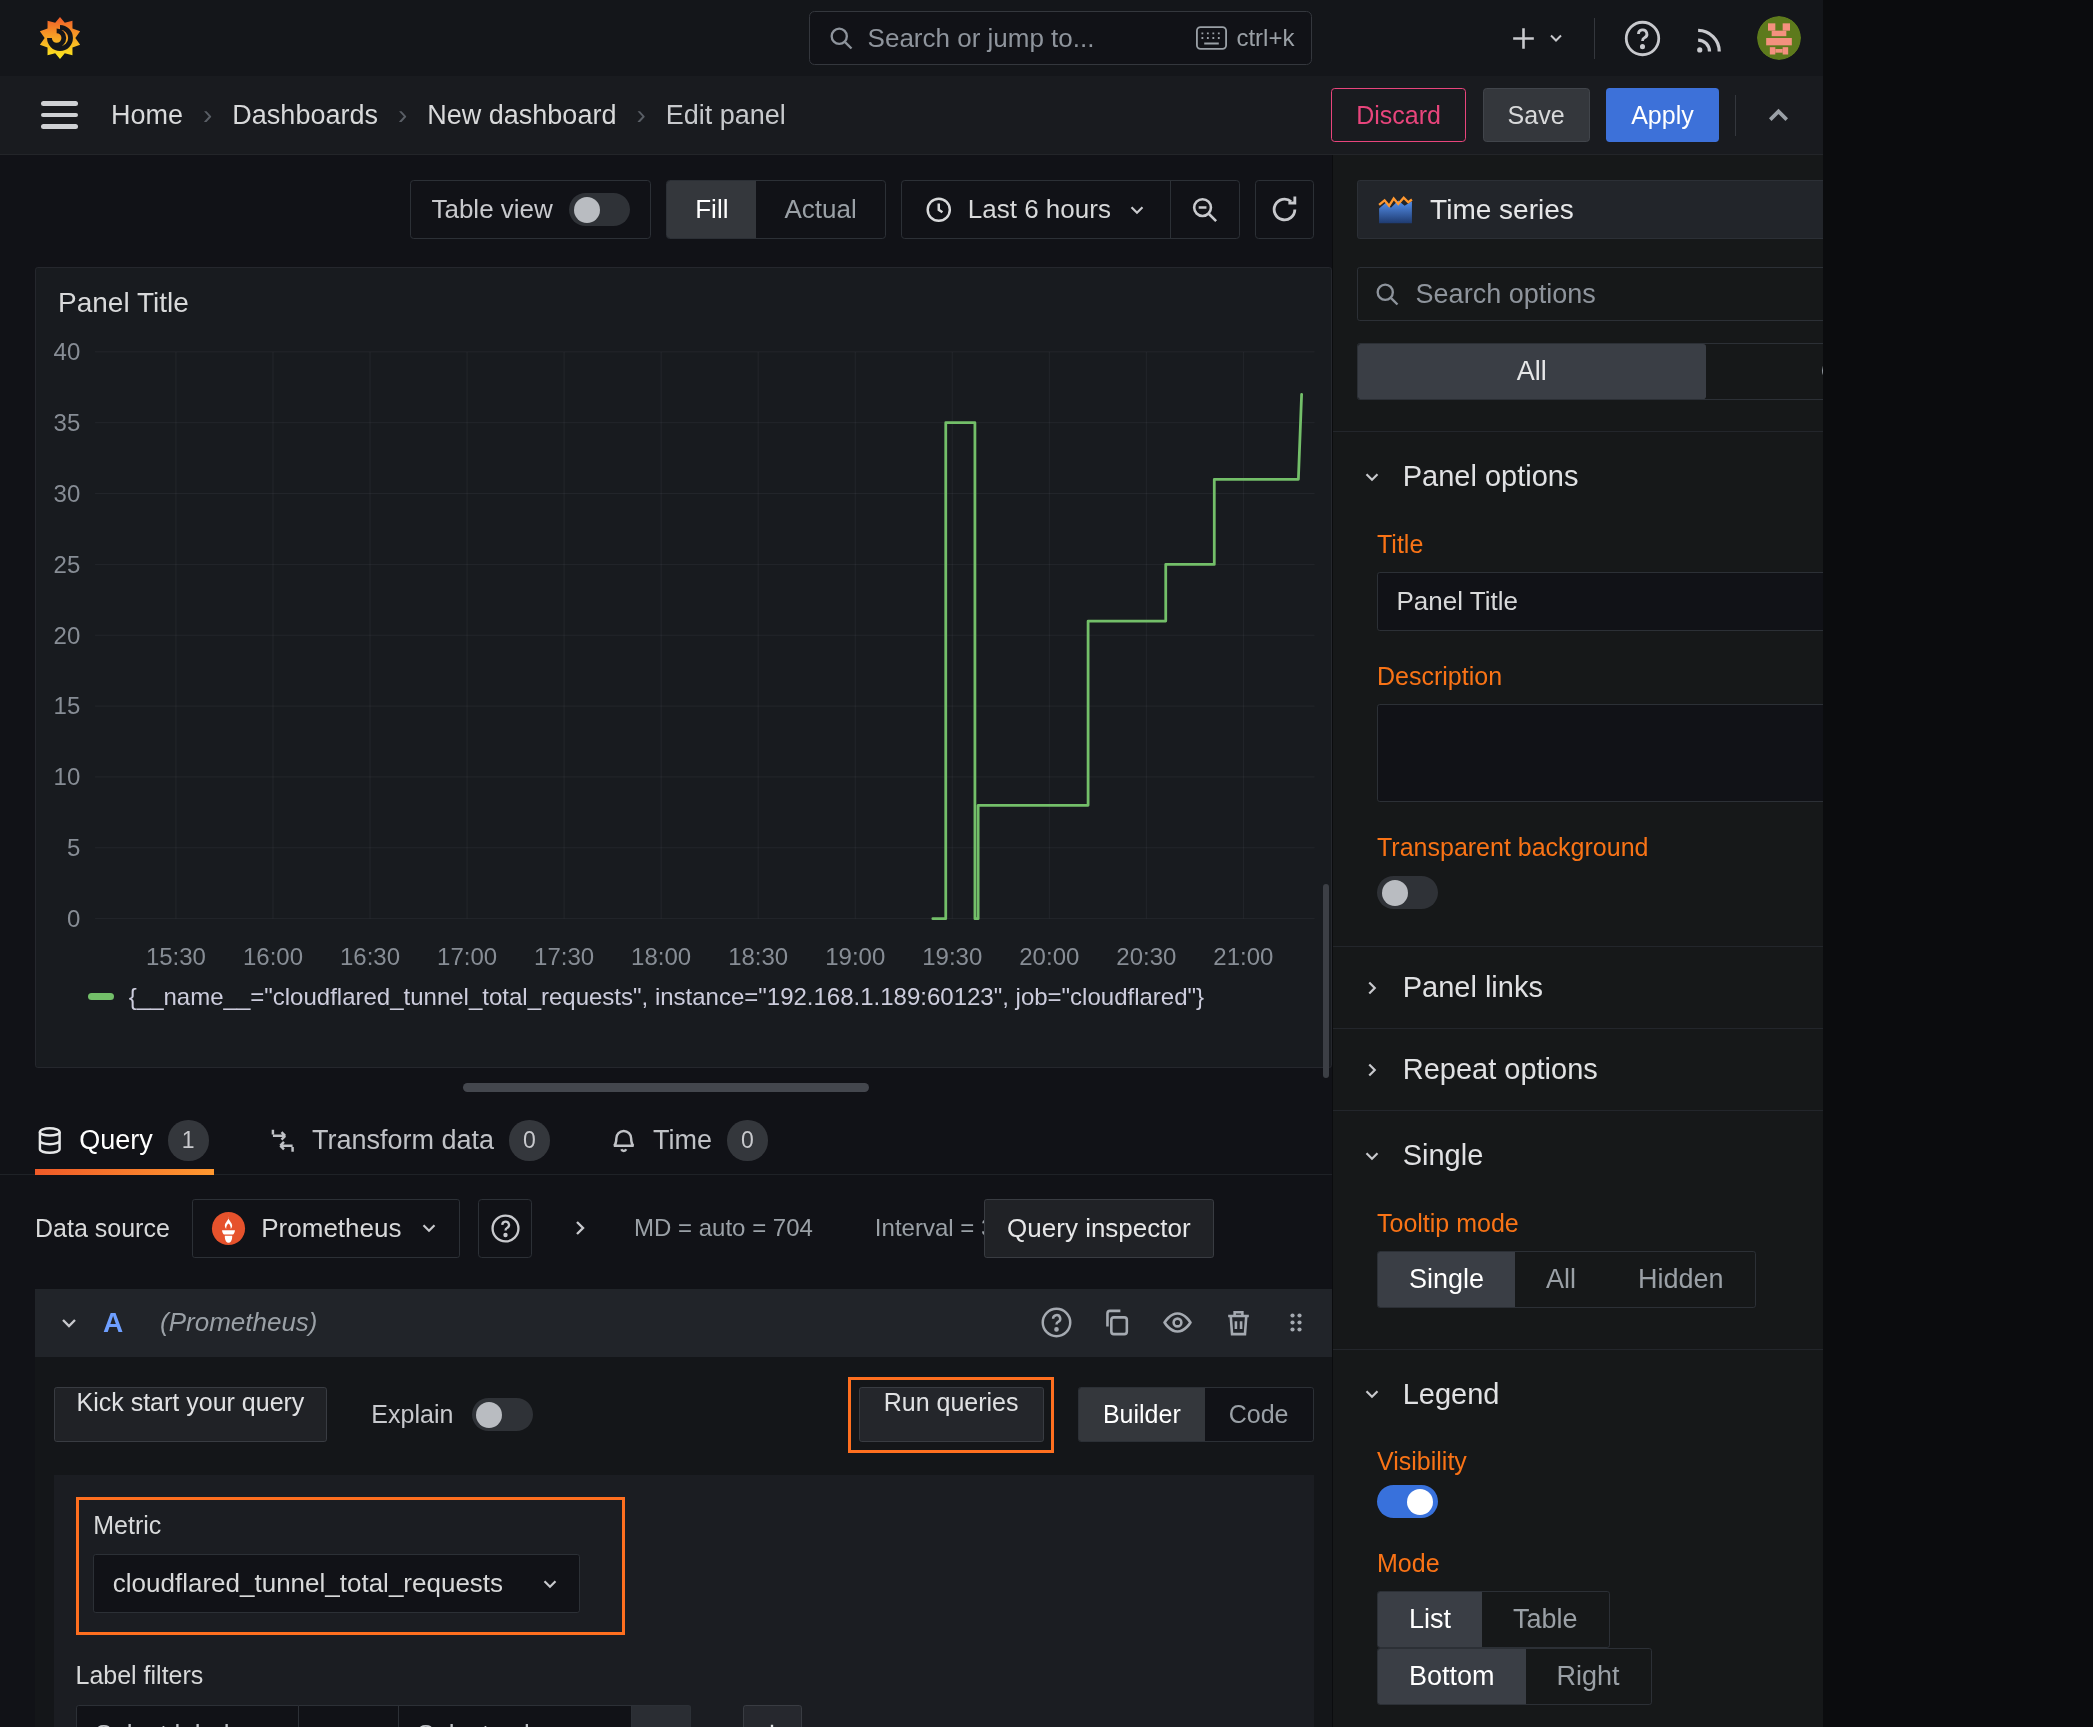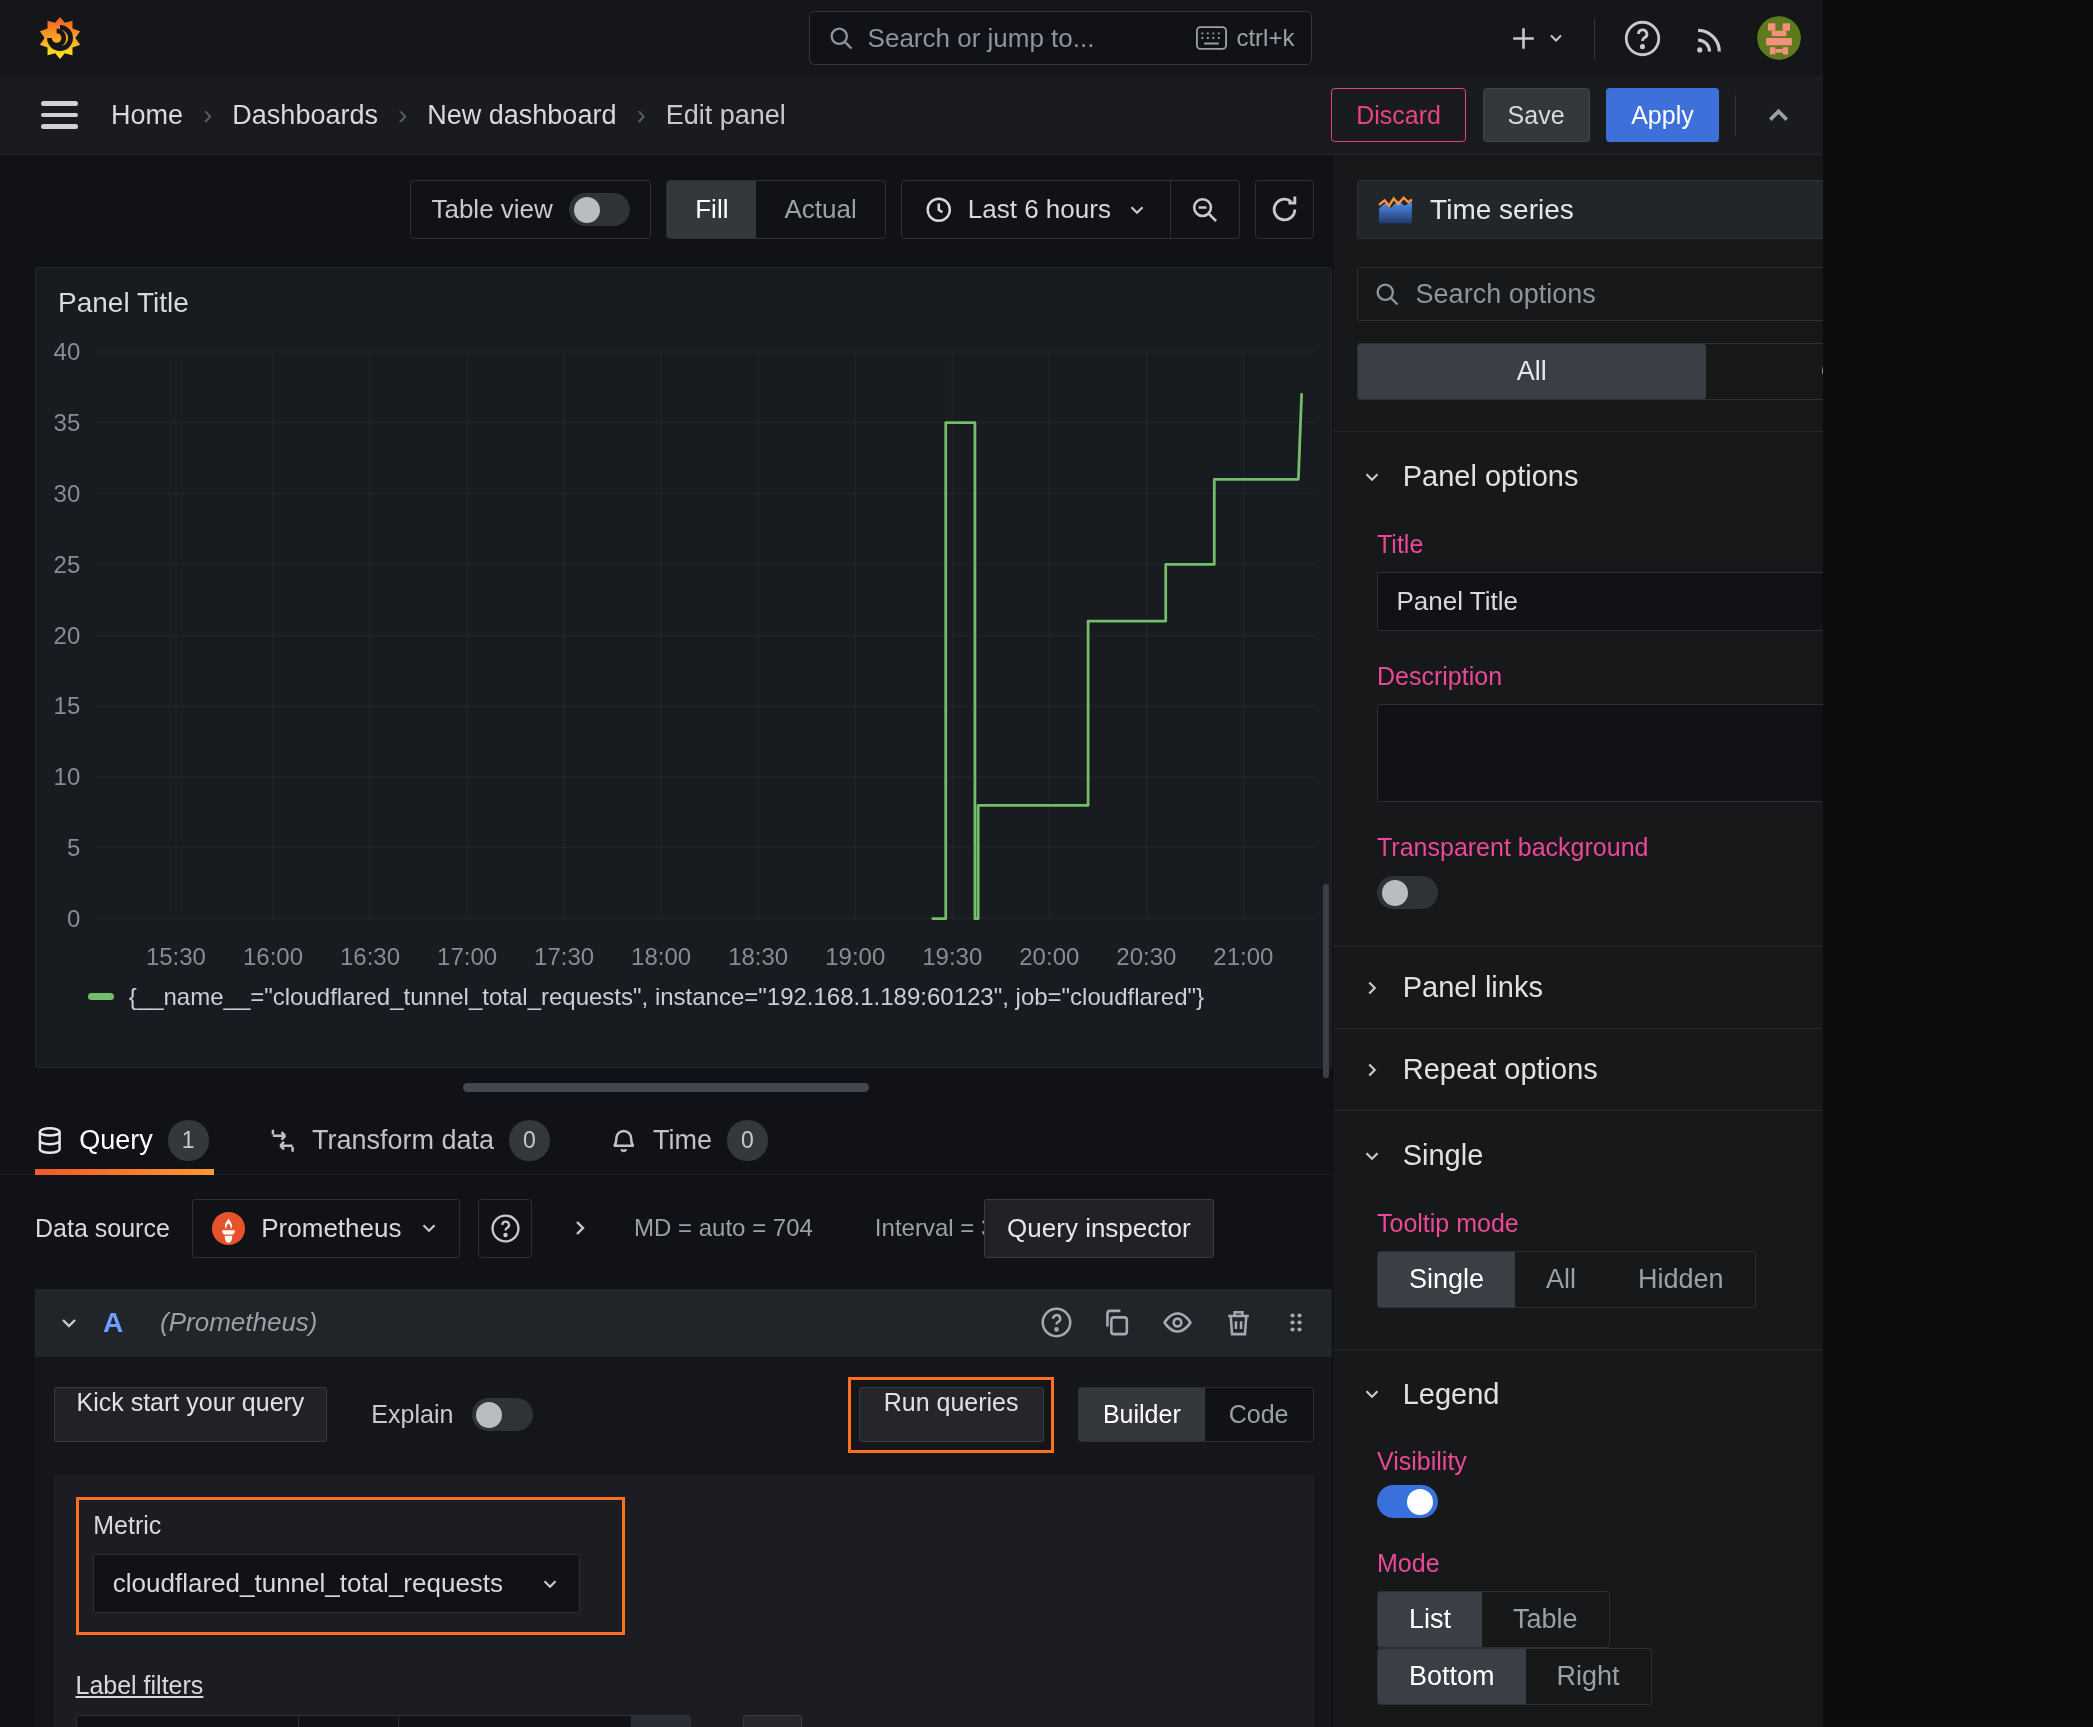--- a/index.html
+++ b/index.html
@@ -111,21 +111,21 @@
   
   .viz-row { display:flex; margin-top:25px; }
   .viz-select { flex:1; display:flex; align-items:center; gap:16.6px; background:#22252a; border:0.9px solid #2c3036; border-radius:2.8px 0 0 2.8px; height:59px; padding:0 18.5px; font-size:28px; color:#e6e7e8; cursor:pointer; }
   .viz-next { width:54px; height:59px; border:0.9px solid #2c3036; border-left:none; border-radius:0 2.8px 2.8px 0; background:#22252a; display:flex; align-items:center; justify-content:center; color:#c8c9cd; cursor:pointer; }
   .opt-search { margin-top:28px; height:54px; border:0.9px solid #2c3036; border-radius:2.8px; display:flex; align-items:center; gap:14.8px; padding:0 14.8px; color:#8e949c; font-size:27px; }
   .opt-tabs { margin-top:22px; border:0.9px solid #2c3036; border-radius:2.8px; height:57px; display:flex; overflow:hidden; }
   .opt-tab { flex:1; display:flex; align-items:center; justify-content:center; font-size:27px; color:#9aa0a6; cursor:pointer; border-radius:2.8px; }
   .opt-tab.active { background:#3a3e45; color:#e6e7e8; }
   .hr { border-top:0.9px solid #23262b; margin:31px -24px 0 -24px; }
   .sec-head { display:flex; align-items:center; gap:20px; font-size:29px; color:#e0e1e3; padding:28px 0 5.5px 3.7px; cursor:pointer; }
-  .sub-label { font-size:25px; color:#ec4899; margin:31px 0 13px 20px; }
+  .sub-label { font-size:25px; color:#f97316; margin:31px 0 13px 20px; }
   .opt-input { margin-left:20px; width:677px; height:59px; background:#111217; border:0.9px solid #2c3036; border-radius:2.8px; display:flex; align-items:center; padding:0 18.5px; font-size:26px; color:#d8d9da; }
   .opt-textarea { margin-left:20px; width:677px; height:98px; background:#111217; border:0.9px solid #2c3036; border-radius:2.8px; position:relative; }
   .resize-corner { position:absolute; right:5.5px; bottom:5.5px; width:18.5px; height:18.5px; }
   .opt-toggle-wrap { margin:14.8px 0 37px 20px; }
   .mini-seg { margin-left:20px; display:flex; border:0.9px solid #2c3036; border-radius:2.8px; height:57px; overflow:hidden; width:max-content; }
   .mini-seg .seg { padding:0 31px; font-size:27px; }
   .mini-seg .seg.active { background:#3a3e45; color:#ffffff; }
 
   .scroll-thumb { position:absolute; width:6.5px; border-radius:3.7px; background:#3c3f45; }
 
@@ -431,21 +431,21 @@
           <div class="metric-panel">
             <div class="ann metric-ann">
               <div class="field-label">Metric</div>
               <div class="select metric-select">
                 <span>cloudflared_tunnel_total_requests</span>
                 <svg class="icon" width="22" height="22" viewBox="0 0 24 24" fill="none" stroke="#c8c9cd" stroke-width="2.4">
                     <path d="M6 9l6 6 6-6"></path>
                   </svg>
               </div>
             </div>
-            <div class="field-label" style="margin-top:36px;text-decoration:underline;">Label filters</div>
+            <div class="field-label" style="margin-top:26px;">Label filters</div>
             <div class="lf-row">
               <div class="select lf-label" style="border-radius:2.8px 0 0 2.8px;">
                 <span style="color:#c0c2c6">Select label</span>
                 <svg class="icon" width="22" height="22" viewBox="0 0 24 24" fill="none" stroke="#c8c9cd" stroke-width="2.4">
                     <path d="M6 9l6 6 6-6"></path>
                   </svg>
               </div>
               <div class="select lf-op" style="border-radius:0;">
                 <span>=</span>
                 <svg class="icon" width="22" height="22" viewBox="0 0 24 24" fill="none" stroke="#c8c9cd" stroke-width="2.4">

